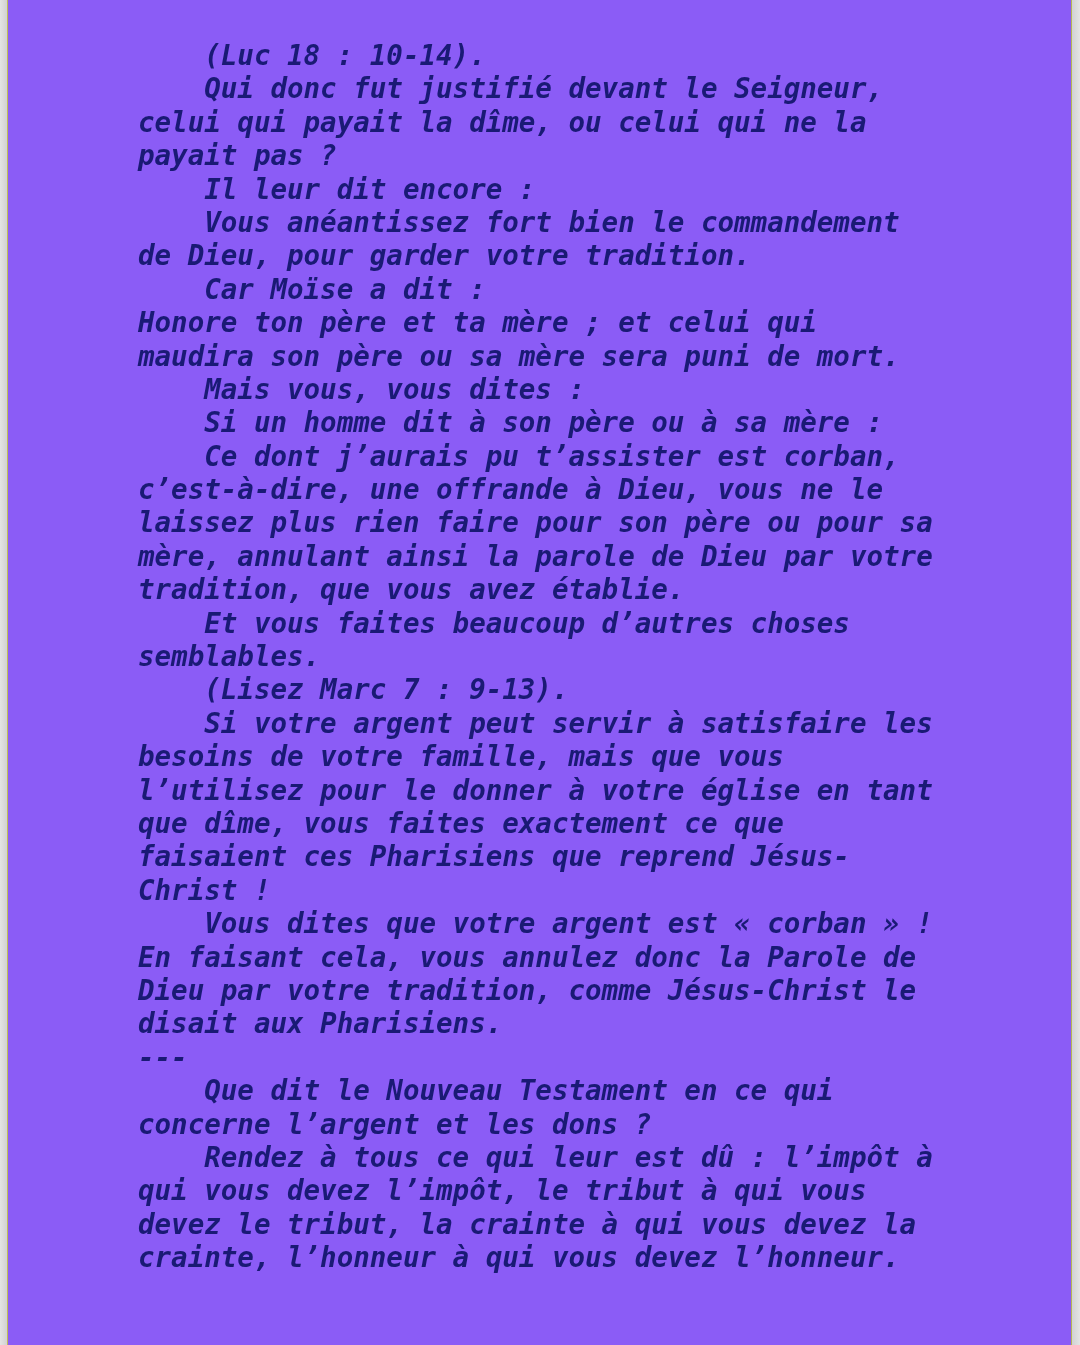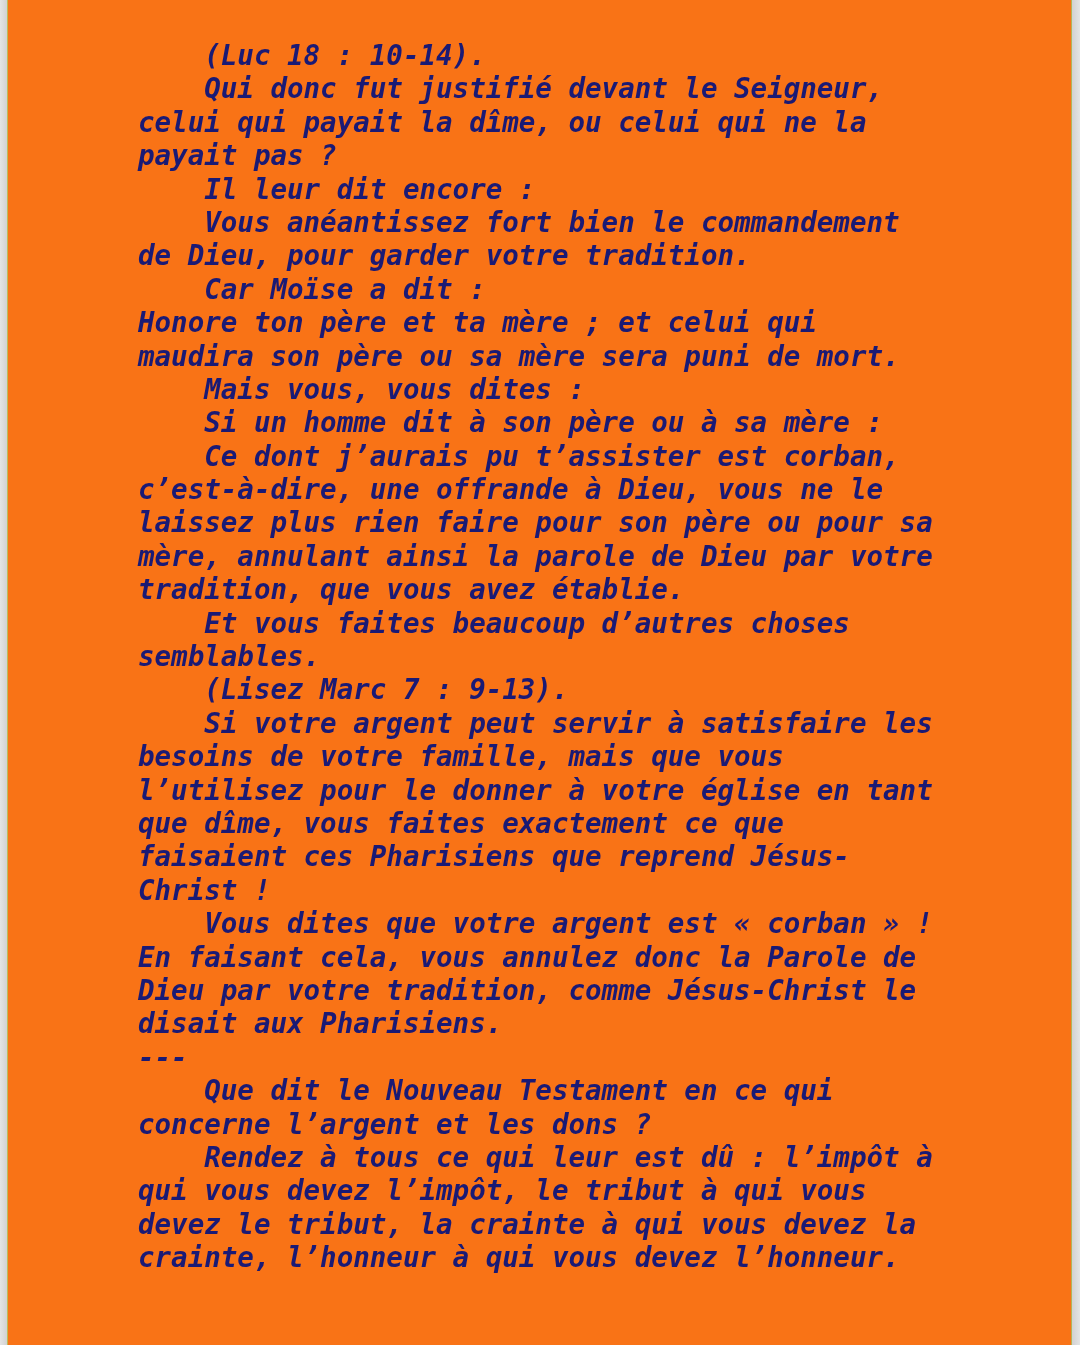--- a/index.html
+++ b/index.html
@@ -21,21 +21,21 @@
     background: linear-gradient(to right, #e4e4e4, #cfcfcf);
   }
   .gutter-left  { left: 0;  width: 8px; }
   .gutter-right { right: 0; width: 9px; background: linear-gradient(to left, #e4e4e4, #cfcfcf); }
   .page {
     position: absolute;
     left: 8px;
     top: 0;
     width: 1063px;
     height: 1345px;
-    background: #f97316;
+    background: #8b5cf6;
     box-shadow: -1px 0 0 #bcba58, 1px 0 0 #b5b356;
   }
   .text-block {
     position: absolute;
     left: 130px;   
     top: 39px;
     color: #1a1a75;
     font-family: "DejaVu Sans Mono", monospace;
     font-style: italic;
     font-weight: bold;

